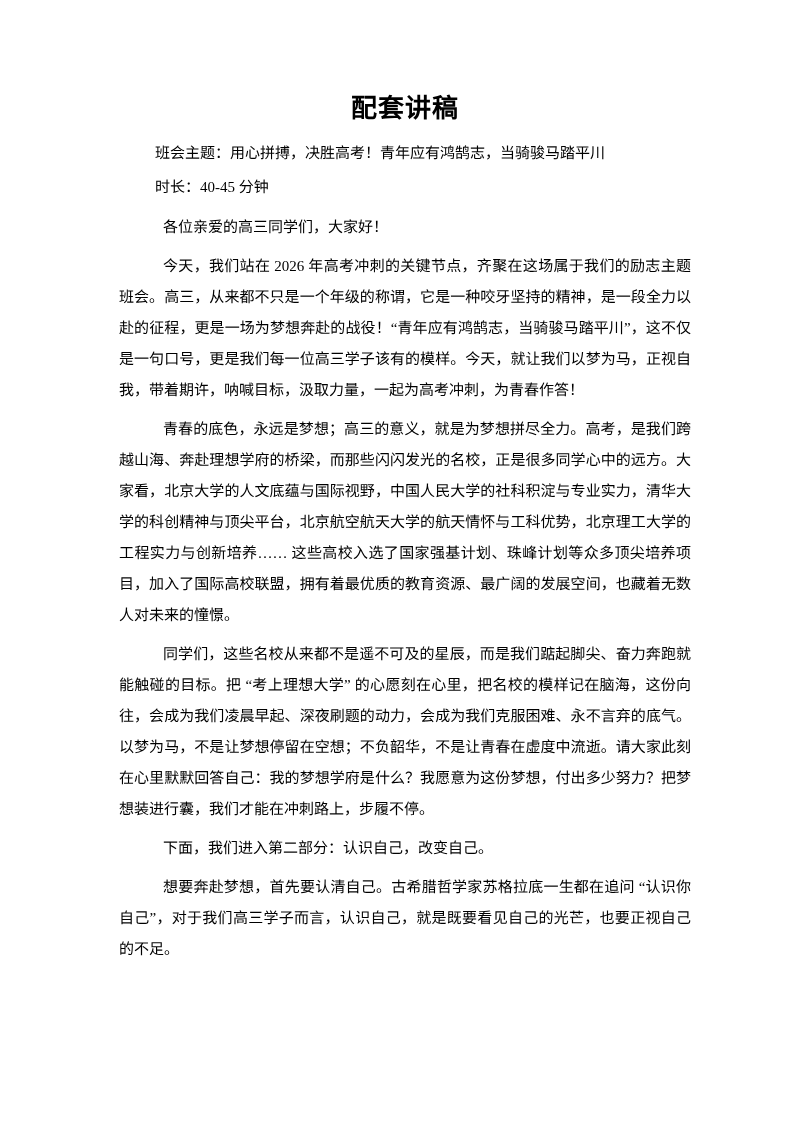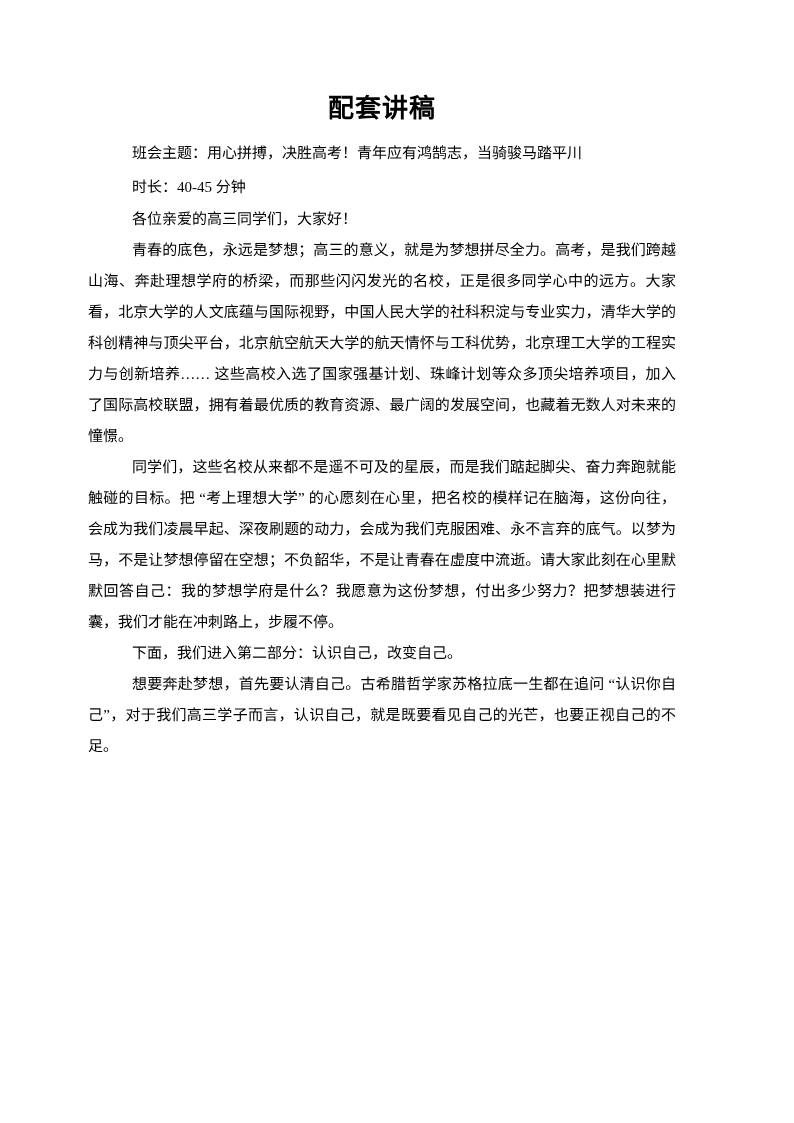--- a/index.html
+++ b/index.html
@@ -14,61 +14,62 @@
   .page {
     position: relative;
     width: 794px;
     height: 1123px;
     background: #ffffff;
     overflow: hidden;
   }
   .content {
     position: absolute;
     top: 92px;
-    left: 88px;
+    left: 111px;
     width: 588px;
   }
   .doc-title {
     margin: 0 0 10px 0;
     font-size: 26px;
     line-height: 34px;
     font-weight: 700;
     text-align: center;
     letter-spacing: 1px;
   }
   .meta-section { margin: 0; }
   .meta-line {
     margin: 0;
     font-size: 15px;
     line-height: 34px;
     text-indent: 44px;
     white-space: nowrap;
   }
   .body-section { margin: 0; }
   .body-para {
-    margin: 0;
+    margin: 8px;
     font-size: 15px;
     line-height: 31px;
     text-indent: 44px;
     text-align: justify;
     text-justify: inter-ideograph;
   }
   .bold { font-weight: 400; }
 </style>
 </head>
 <body>
 
 <div class="page">
   <div class="content">
     <h1 class="doc-title">配套讲稿</h1>
     <div class="meta-section">
         <p class="meta-line"><span class="bold">班会主题：</span><span>用心拼搏，决胜高考！青年应有鸿鹄志，当骑骏马踏平川</span></p>
         <p class="meta-line"><span class="bold">时长：</span><span>40-45 分钟</span></p>
       </div>
     <div class="body-section">
         <p class="body-para"><span>各位亲爱的高三同学们，大家好！</span></p>
+        <p class="body-para"><span>今天，我们站在 2026 年高考冲刺的关键节点，齐聚在这场属于我们的励志主题班会。高三，从来都不只是一个年级的称谓，它是一种咬牙坚持的精神，是一段全力以赴的征程，更是一场为梦想奔赴的战役！“青年应有鸿鹄志，当骑骏马踏平川”，这不仅是一句口号，更是我们每一位高三学子该有的模样。今天，就让我们以梦为马，正视自我，带着期许，呐喊目标，汲取力量，一起为高考冲刺，为青春作答！</span></p>
         <p class="body-para"><span>青春的底色，永远是梦想；高三的意义，就是为梦想拼尽全力。高考，是我们跨越山海、奔赴理想学府的桥梁，而那些闪闪发光的名校，正是很多同学心中的远方。大家看，北京大学的人文底蕴与国际视野，中国人民大学的社科积淀与专业实力，清华大学的科创精神与顶尖平台，北京航空航天大学的航天情怀与工科优势，北京理工大学的工程实力与创新培养…… 这些高校入选了国家强基计划、珠峰计划等众多顶尖培养项目，加入了国际高校联盟，拥有着最优质的教育资源、最广阔的发展空间，也藏着无数人对未来的憧憬。</span></p>
         <p class="body-para"><span>同学们，这些名校从来都不是遥不可及的星辰，而是我们踮起脚尖、奋力奔跑就能触碰的目标。把 “考上理想大学” 的心愿刻在心里，把名校的模样记在脑海，这份向往，会成为我们凌晨早起、深夜刷题的动力，会成为我们克服困难、永不言弃的底气。以梦为马，不是让梦想停留在空想；不负韶华，不是让青春在虚度中流逝。请大家此刻在心里默默回答自己：我的梦想学府是什么？我愿意为这份梦想，付出多少努力？把梦想装进行囊，我们才能在冲刺路上，步履不停。</span></p>
         <p class="body-para"><span>下面，我们进入第二部分：</span><span class="bold">认识自己，改变自己。</span></p>
         <p class="body-para"><span>想要奔赴梦想，首先要认清自己。古希腊哲学家苏格拉底一生都在追问 “认识你自己”，对于我们高三学子而言，认识自己，就是既要看见自己的光芒，也要正视自己的不足。</span></p>
       </div>
   </div>
 </div>
 
 </body></html>

